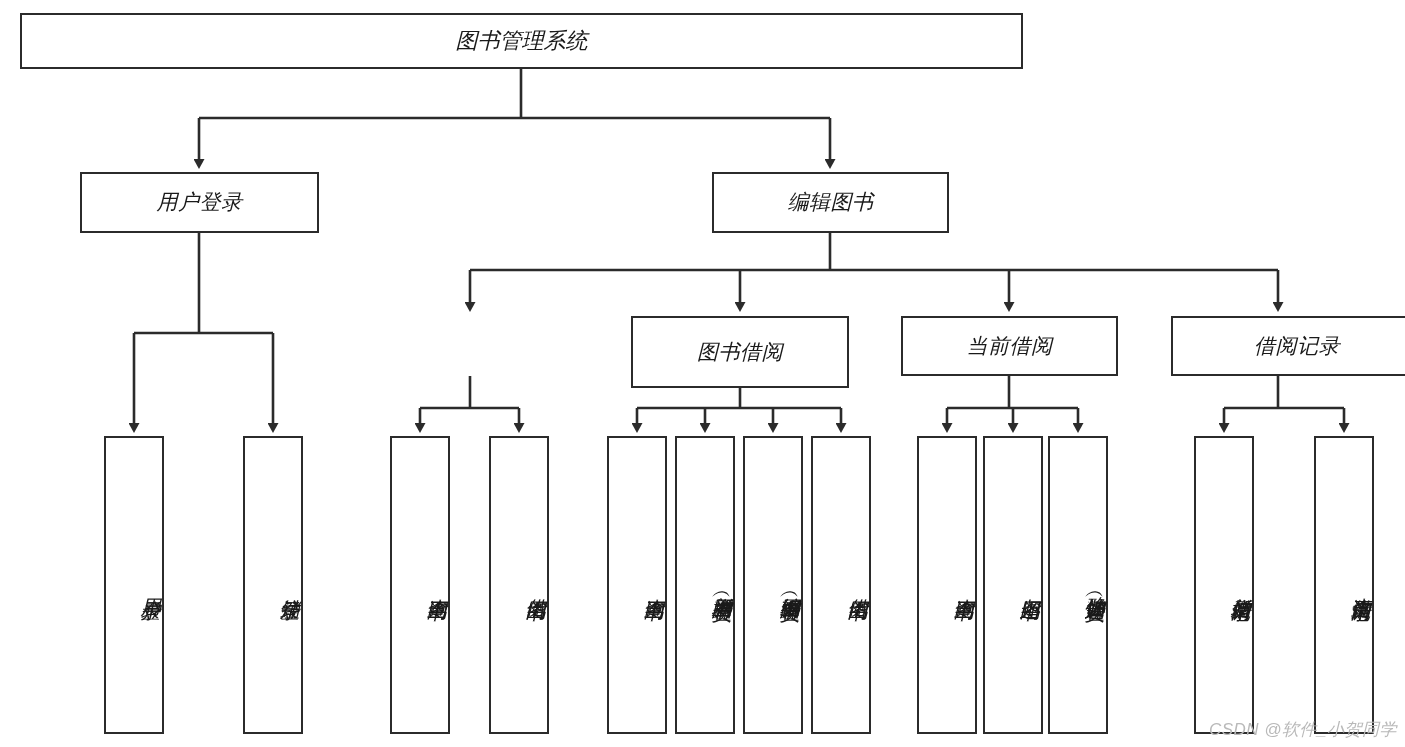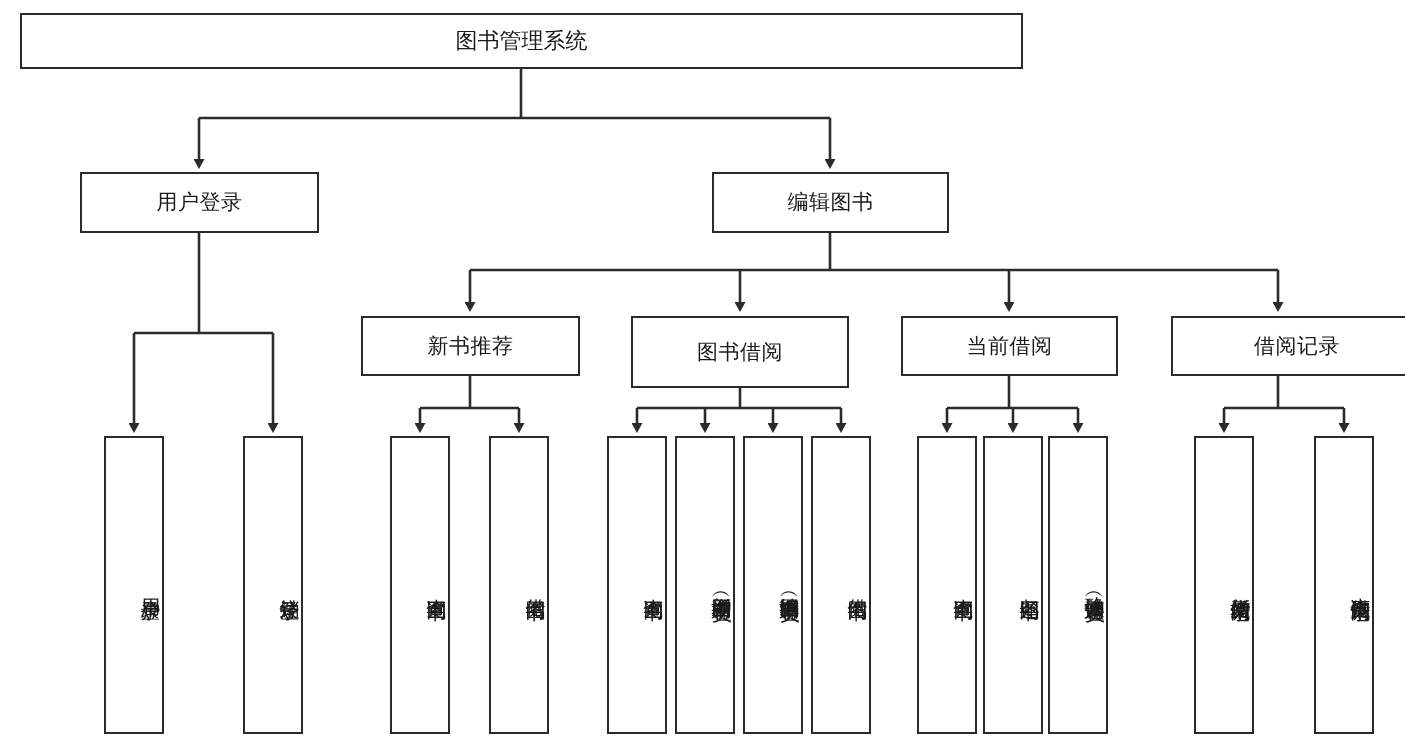--- a/index.html
+++ b/index.html
@@ -10,20 +10,21 @@
   }
   body {
     font-family: "Liberation Sans", "DejaVu Sans", sans-serif;
   }
   #canvas {
     position: relative;
     width: 1405px;
     height: 747px;
     background: #ffffff;
     overflow: hidden;
+    font-style: italic;
   }
   .node {
     position: absolute;
     box-sizing: border-box;
     border: 2px solid #2b2b2b;
     background: #ffffff;
     display: flex;
     align-items: center;
     justify-content: center;
     color: #1a1a1a;
@@ -132,23 +133,20 @@
     <span>图书管理系统</span>
   </div>
 
   <div class="node h" style="left:80px; top:172px; width:239px; height:61px;">
     <span>用户登录</span>
   </div>
   <div class="node h" style="left:712px; top:172px; width:237px; height:61px;">
     <span>编辑图书</span>
   </div>
 
-  <div class="node h" style="left:361px; top:316px; width:219px; height:60px;">
-    <span>新书推荐</span>
-  </div>
   <div class="node h" style="left:631px; top:316px; width:218px; height:72px;">
     <span>图书借阅</span>
   </div>
   <div class="node h" style="left:901px; top:316px; width:217px; height:60px;">
     <span>当前借阅</span>
   </div>
   <div class="node h" style="left:1171px; top:316px; width:252px; height:60px;">
     <span>借阅记录</span>
   </div>
 
@@ -189,14 +187,15 @@
     <span class="vlabel">确认归还（管理员）</span>
   </div>
 
   <div class="node v" style="left:1194px; top:436px; width:60px; height:298px;">
     <span class="vlabel">新增借阅记录</span>
   </div>
   <div class="node v" style="left:1314px; top:436px; width:60px; height:298px;">
     <span class="vlabel">查询借阅记录</span>
   </div>
 
+  <div class="watermark">CSDN @软件_小贺同学</div>
 
 </div>
 
 </body></html>

